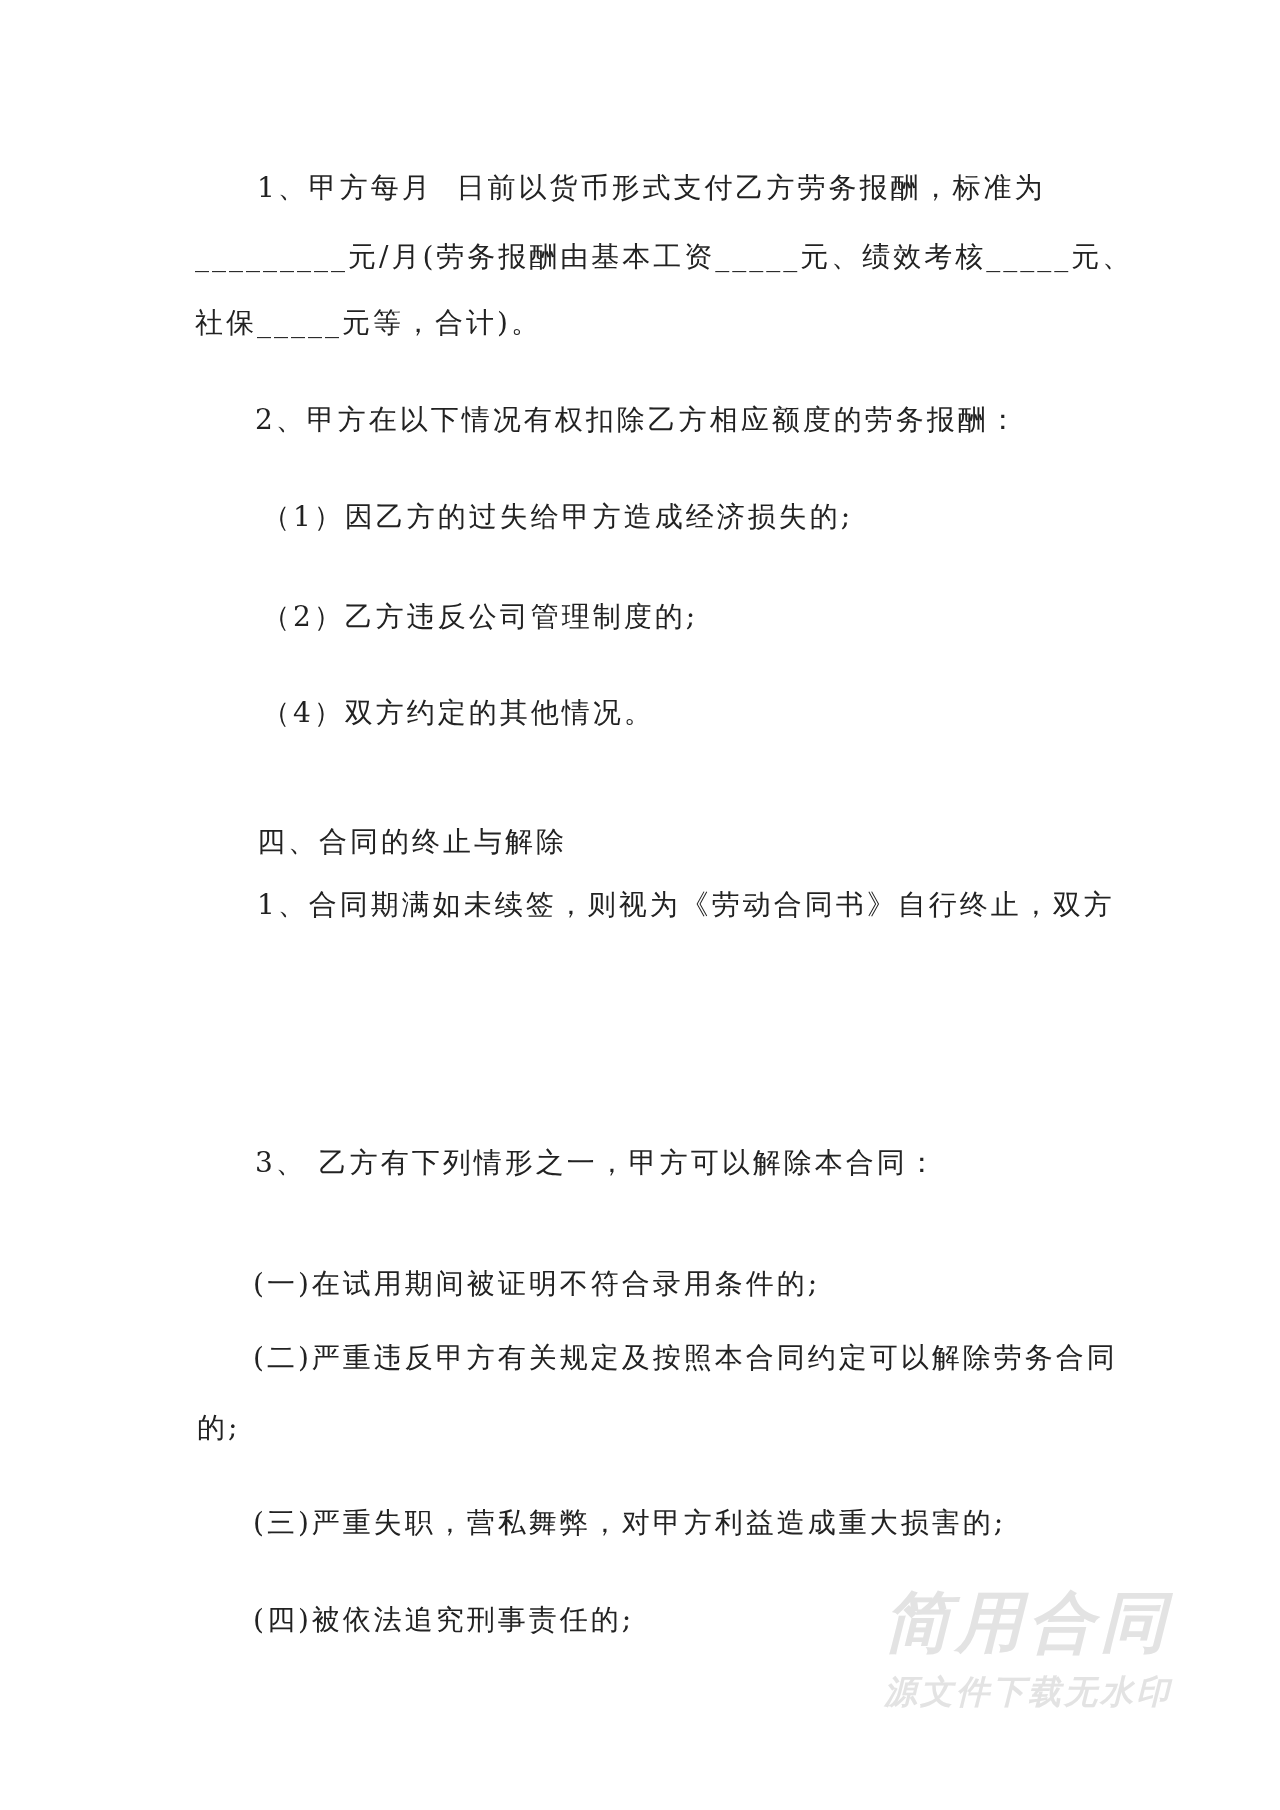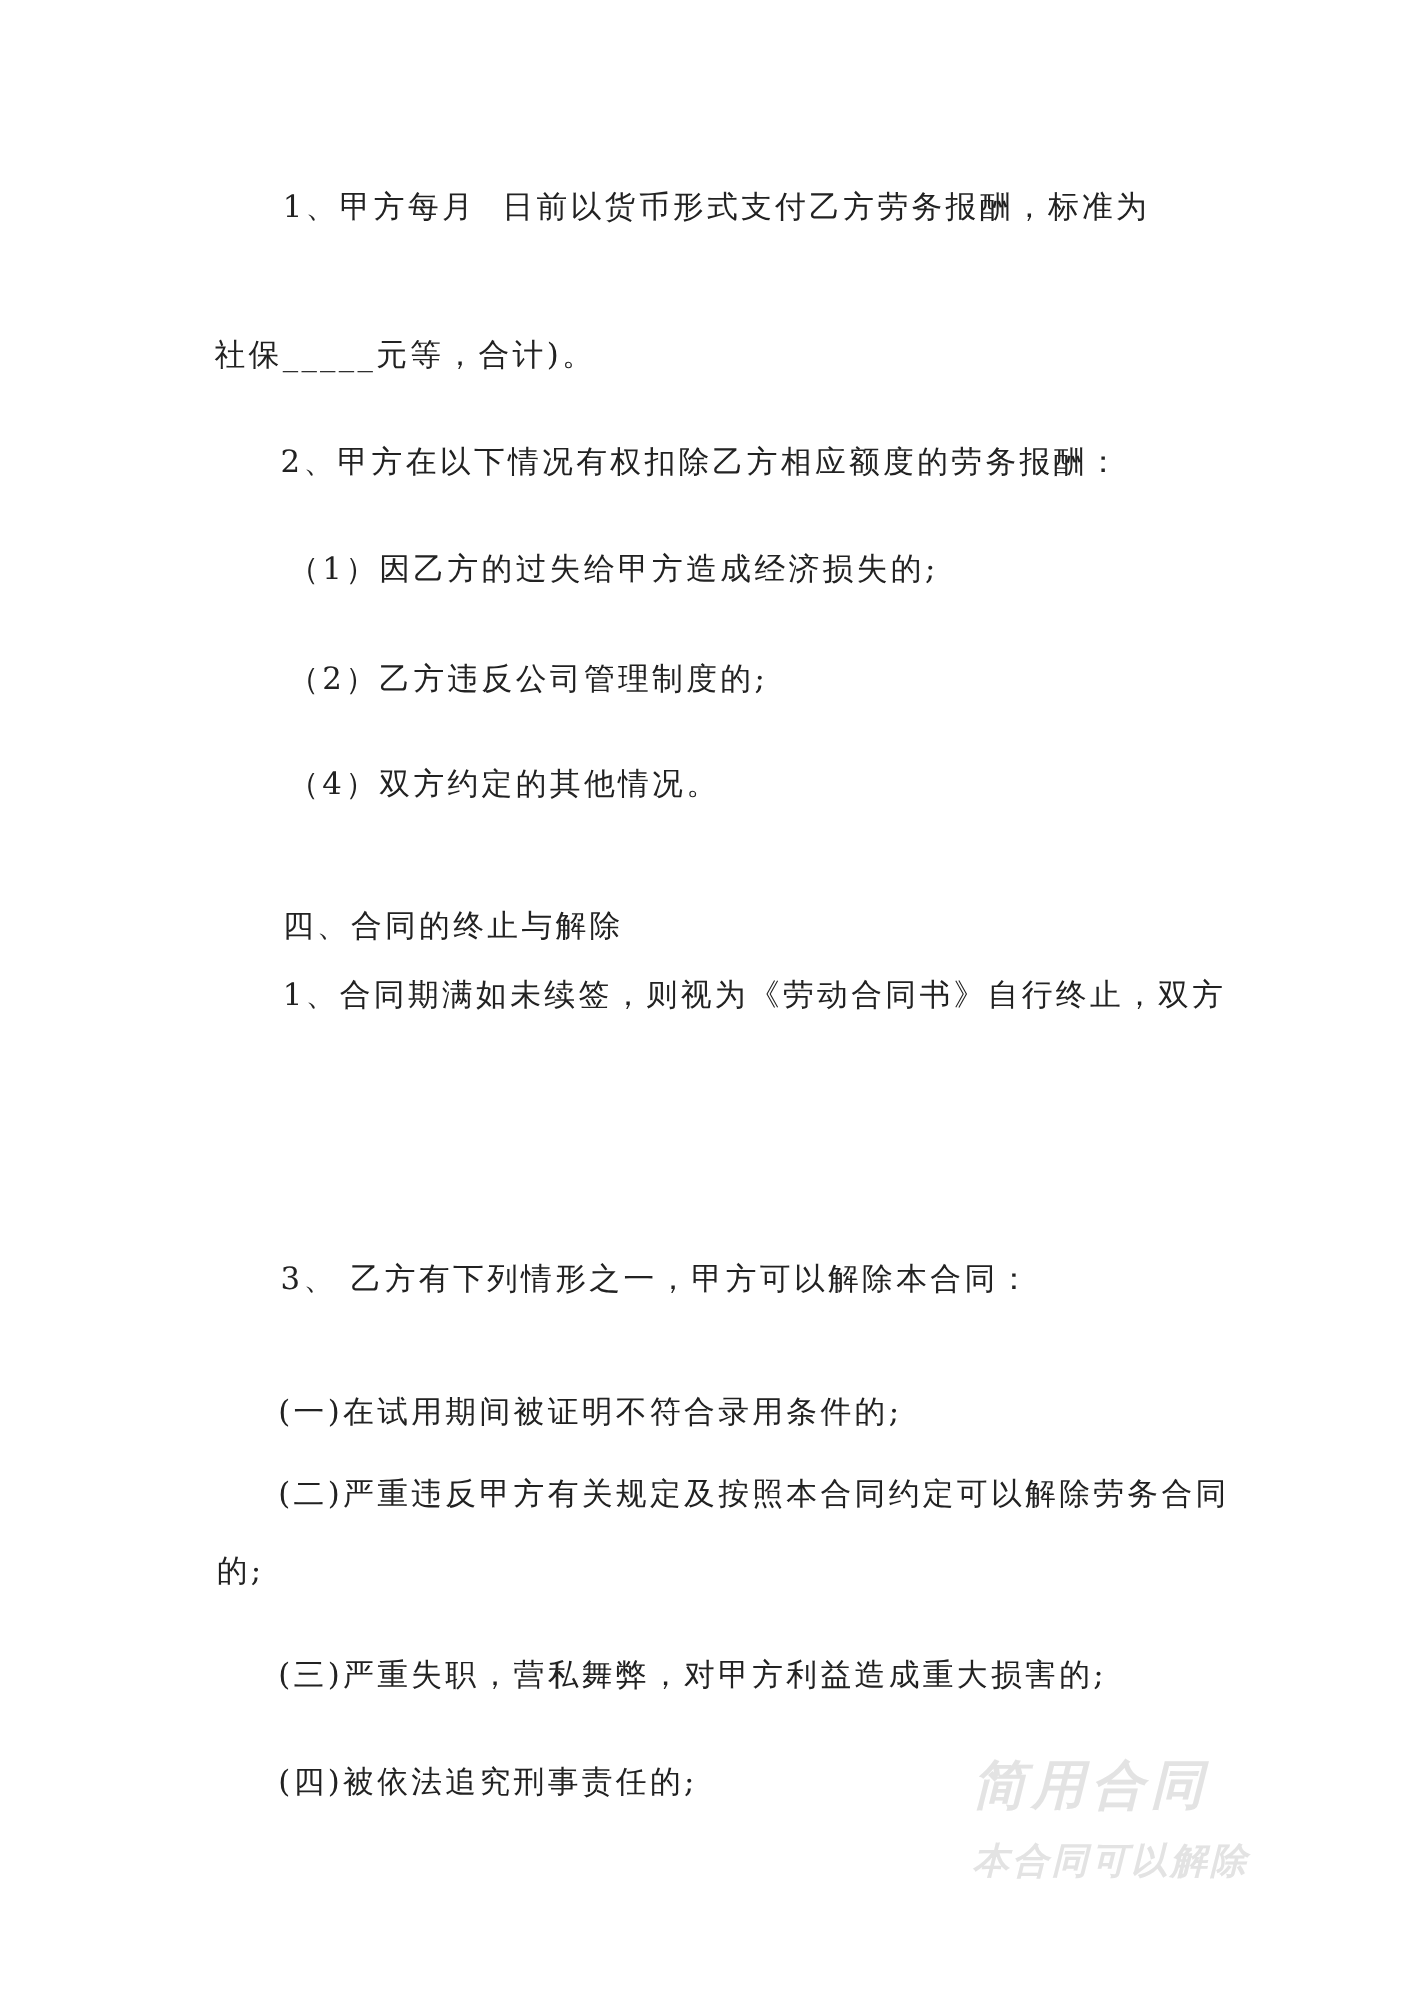--- a/index.html
+++ b/index.html
@@ -37,41 +37,42 @@
       left: 884px;
       top: 1588px;
       width: 300px;
       color: #e3e3e3;
       font-family: "DejaVu Sans", "Liberation Sans", sans-serif;
       font-weight: bold;
       font-style: italic;
       pointer-events: none;
     }
     .wm-title {
-      font-size: 48px;
+      font-size: 66px;
       line-height: 70px;
       letter-spacing: 6px;
       white-space: nowrap;
       display: block;
     }
     .wm-sub {
       font-size: 33px;
       line-height: 40px;
       letter-spacing: 3px;
       white-space: nowrap;
       display: block;
       margin-top: 14px;
     }
   </style>
 </head>
 <body>
 
 <div class="page">
 
   <div class="line" style="left:257px; top:171px;">1、甲方每月  日前以货币形式支付乙方劳务报酬，标准为</div>
+  <div class="line" style="left:195px; top:240px;">_________元/月(劳务报酬由基本工资_____元、绩效考核_____元、</div>
   <div class="line" style="left:195px; top:306px;">社保_____元等，合计)。</div>
 
   <div class="line" style="left:255px; top:403px;">2、甲方在以下情况有权扣除乙方相应额度的劳务报酬：</div>
 
   <div class="line" style="left:262px; top:500px;">（1）因乙方的过失给甲方造成经济损失的;</div>
   <div class="line" style="left:262px; top:600px;">（2）乙方违反公司管理制度的;</div>
   <div class="line" style="left:262px; top:696px;">（4）双方约定的其他情况。</div>
 
   <div class="line" style="left:257px; top:793px;margin-top:32px;">四、合同的终止与解除</div>
 
@@ -80,16 +81,16 @@
   <div class="line" style="left:255px; top:1146px;">3、 乙方有下列情形之一，甲方可以解除本合同：</div>
 
   <div class="line" style="left:253px; top:1243px;margin-top:24px;">(一)在试用期间被证明不符合录用条件的;</div>
   <div class="line" style="left:253px; top:1341px;">(二)严重违反甲方有关规定及按照本合同约定可以解除劳务合同</div>
   <div class="line" style="left:197px; top:1411px;">的;</div>
   <div class="line" style="left:253px; top:1506px;">(三)严重失职，营私舞弊，对甲方利益造成重大损害的;</div>
   <div class="line" style="left:253px; top:1603px;">(四)被依法追究刑事责任的;</div>
 
   <div class="watermark">
     <span class="wm-title">简用合同</span>
-    <span class="wm-sub">本合同可以解除</span>
+    <span class="wm-sub">源文件下载无水印</span>
   </div>
 
 </div>
 
 </body></html>

